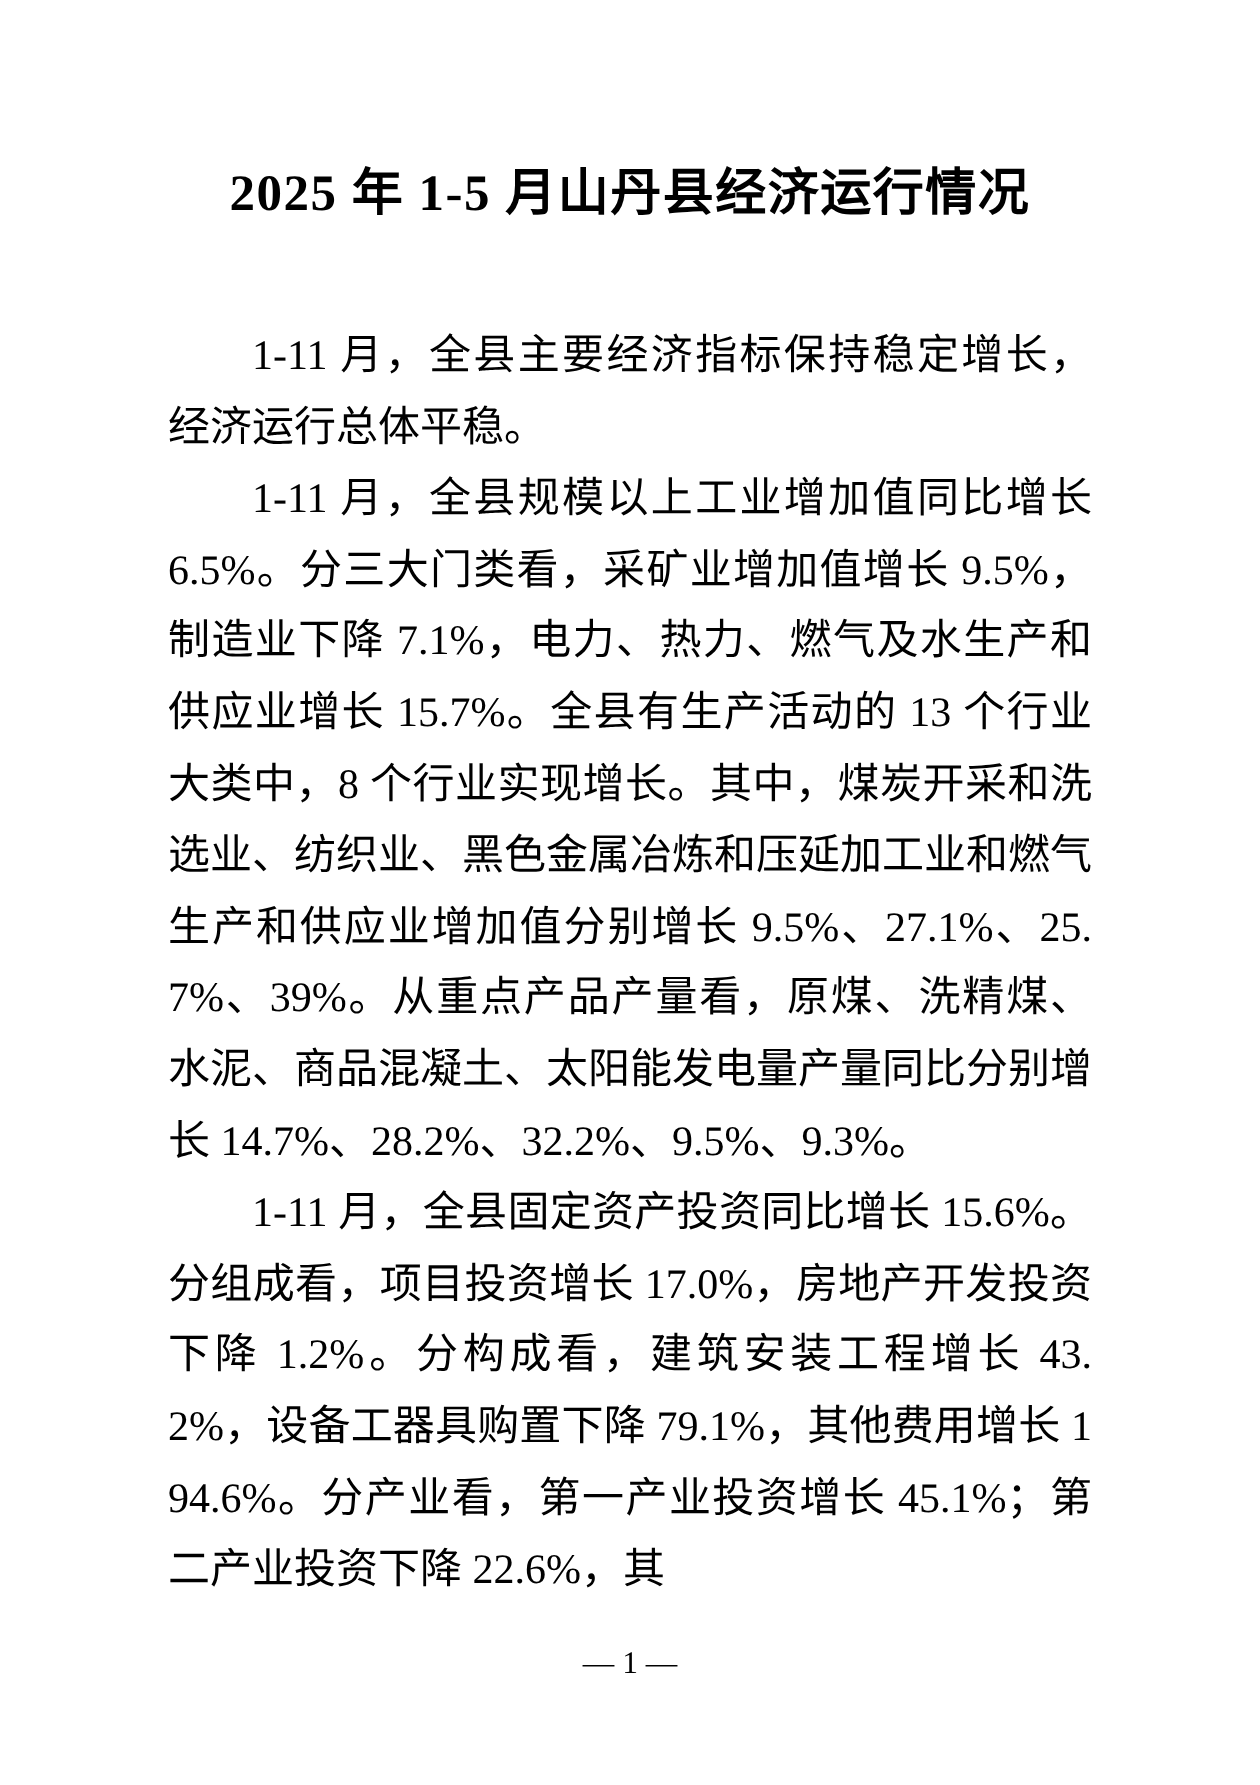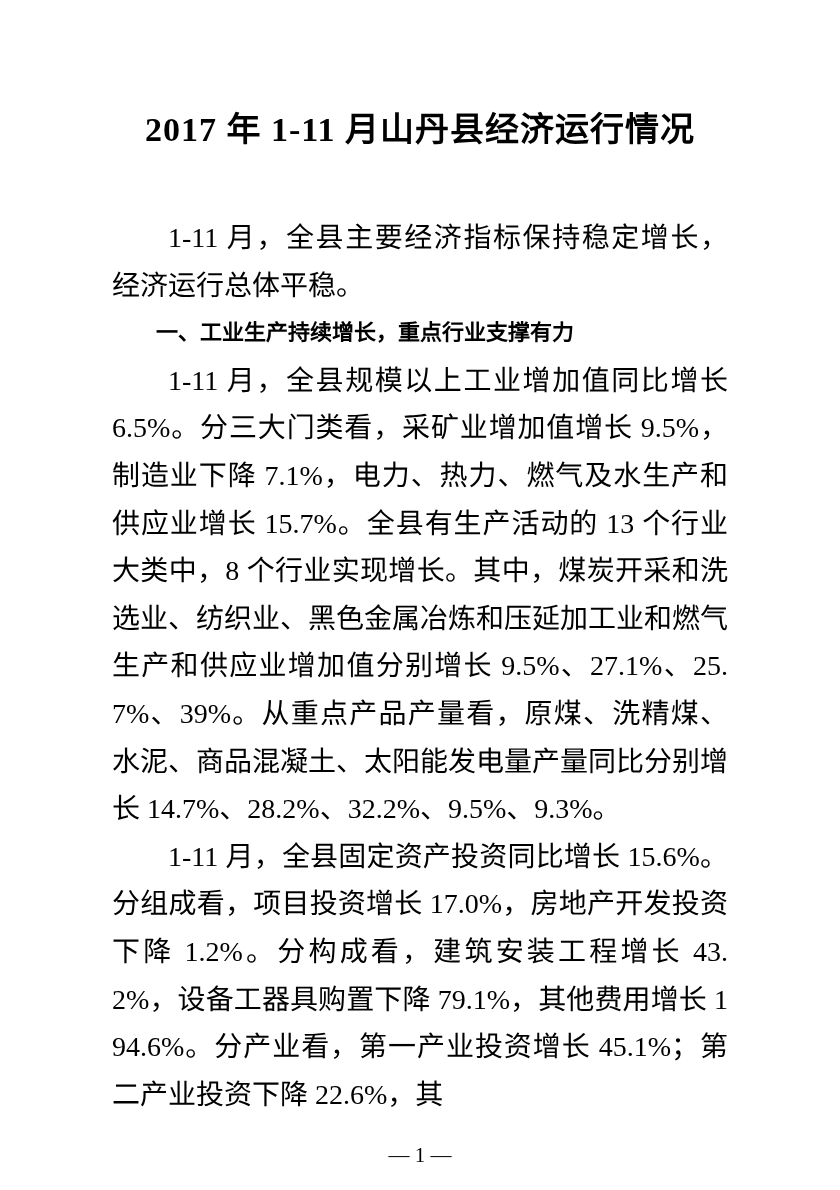--- a/index.html
+++ b/index.html
@@ -55,25 +55,24 @@
     text-align: center;
     margin-top: 22px;
   }
 </style>
 </head>
 <body>
 
 <div class="page">
   <div class="content">
 
-    <h1 class="doc-title">2017 年 1-11 月山丹县经济运行情况</h1>
+    <h1 class="doc-title">2025 年 1-5 月山丹县经济运行情况</h1>
 
     <p class="body-para">1-11 月，全县主要经济指标保持稳定增长，经济运行总体平稳。</p>
 
-    <h2 class="section-heading">一、工业生产持续增长，重点行业支撑有力</h2>
 
     <p class="body-para">1-11 月，全县规模以上工业增加值同比增长 6.5%。分三大门类看，采矿业增加值增长 9.5%，制造业下降 7.1%，电力、热力、燃气及水生产和供应业增长 15.7%。全县有生产活动的 13 个行业大类中，8 个行业实现增长。其中，煤炭开采和洗选业、纺织业、黑色金属冶炼和压延加工业和燃气生产和供应业增加值分别增长 9.5%、27.1%、25.7%、39%。从重点产品产量看，原煤、洗精煤、水泥、商品混凝土、太阳能发电量产量同比分别增长 14.7%、28.2%、32.2%、9.5%、9.3%。</p>
 
 
 
     <p class="body-para">1-11 月，全县固定资产投资同比增长 15.6%。分组成看，项目投资增长 17.0%，房地产开发投资下降 1.2%。分构成看，建筑安装工程增长 43.2%，设备工器具购置下降 79.1%，其他费用增长 194.6%。分产业看，第一产业投资增长 45.1%；第二产业投资下降 22.6%，其</p>
 
     <div class="page-footer">— 1 —</div>
 
   </div>

